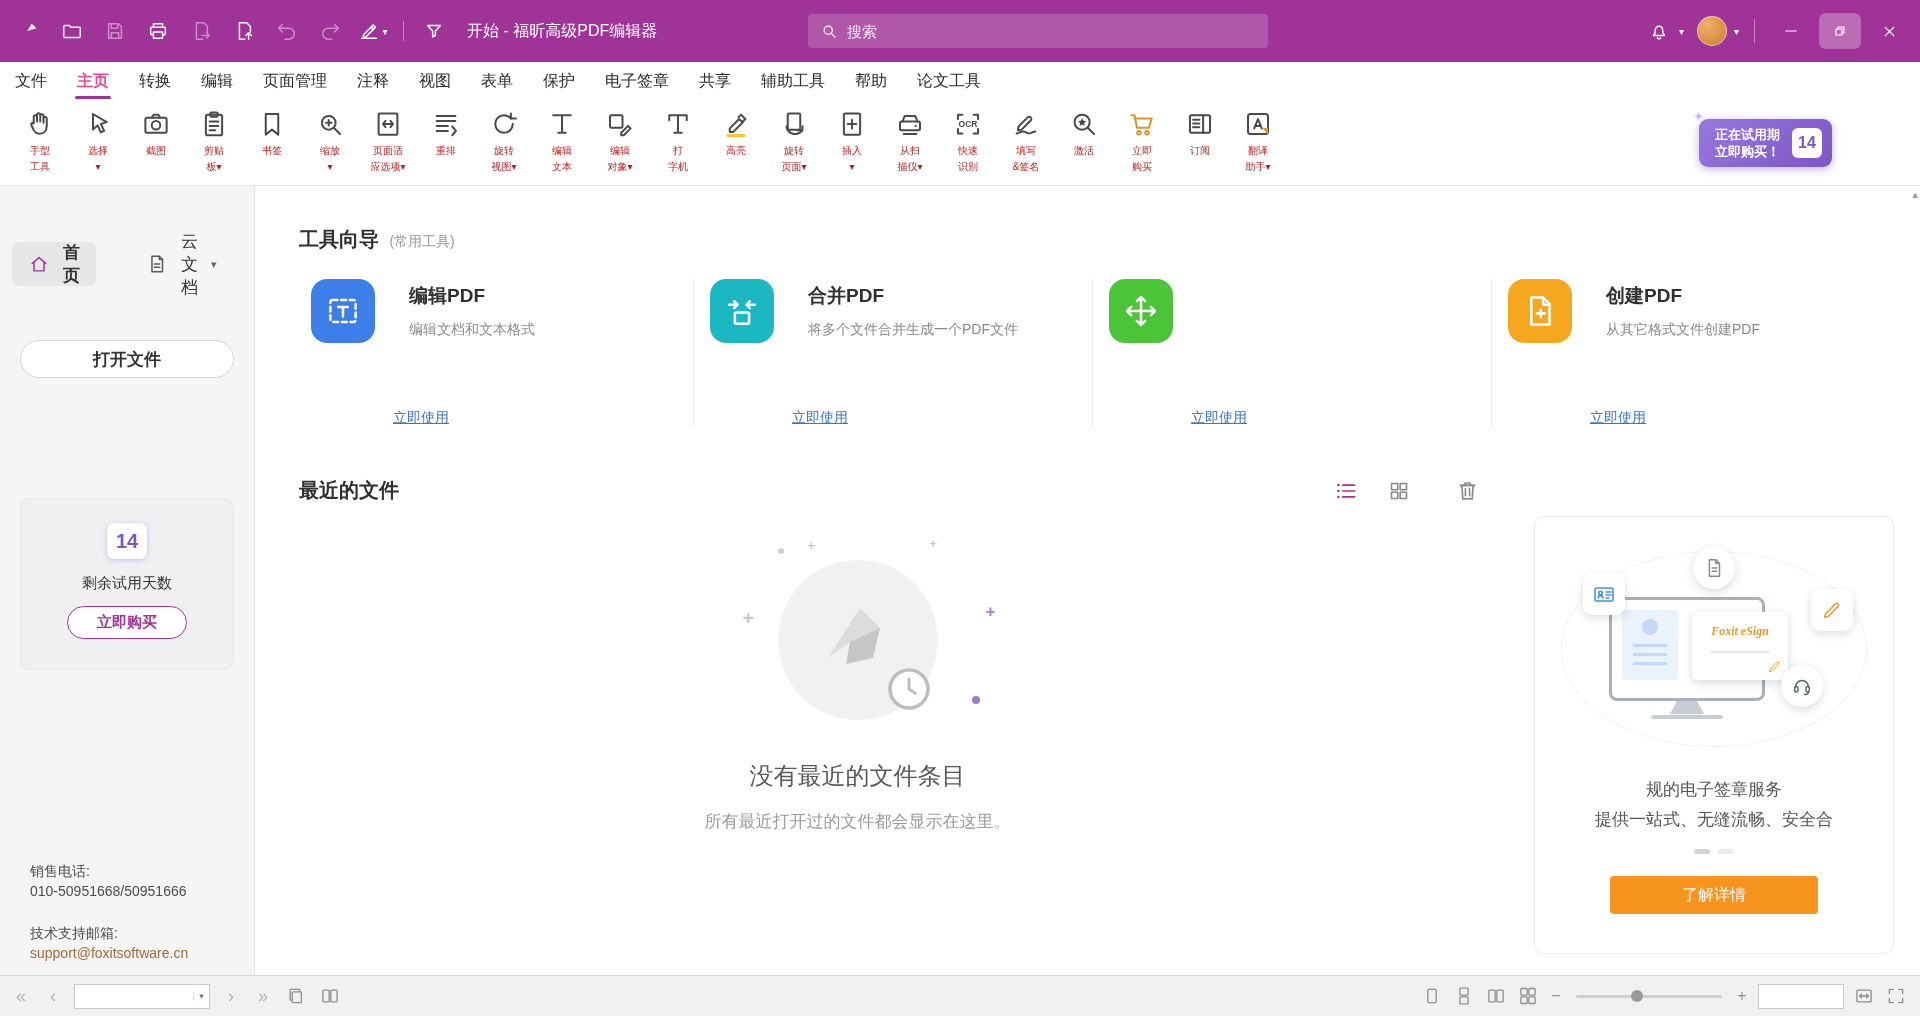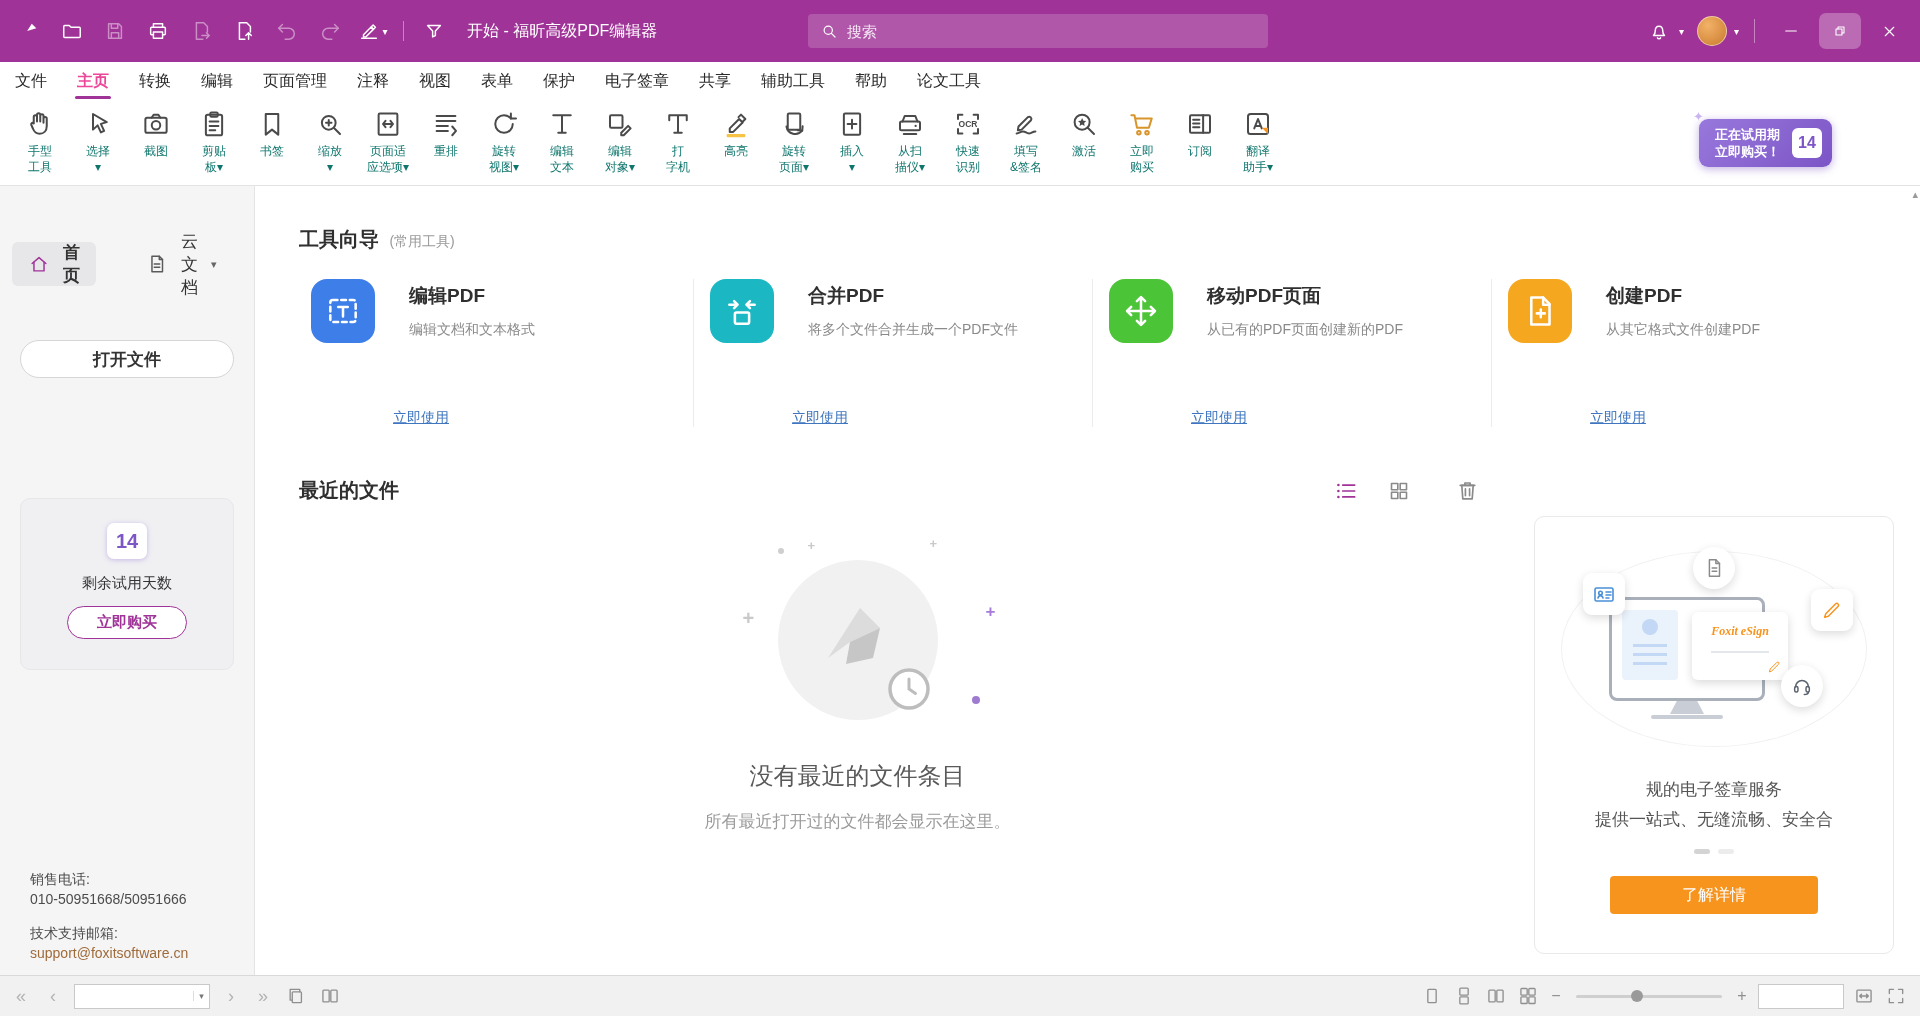--- a/index.html
+++ b/index.html
@@ -31,21 +31,21 @@
   .menubar { height:38px; background:#fff; display:flex; align-items:stretch; flex-shrink:0; }
   .menu-item { padding:0 15px; font-size:16px; color:#2b2b2b; display:flex; align-items:center; position:relative; cursor:pointer; white-space:nowrap; }
   .menu-item.active { color:#ec4899; font-weight:bold; }
   .menu-item.active::after { content:""; position:absolute; left:13px; right:13px; bottom:1px; height:3px; background:#A03398; border-radius:2px; }
 
   
   .ribbon { height:86px; background:#fff; border-bottom:1px solid #e3e3e3; position:relative; flex-shrink:0; }
   .ribbon-buttons { display:flex; align-items:flex-start; gap:10px; padding:8px 0 0 16px; overflow:hidden; }
   .rb { display:flex; flex-direction:column; align-items:center; min-width:48px; cursor:pointer; }
   .rb-icon { height:32px; display:flex; align-items:center; color:#4a4a4a; }
-  .rb-lbl { font-size:12px; line-height:16px; text-align:center; margin-top:3px; white-space:nowrap; color:#0f766e; }
+  .rb-lbl { font-size:10px; line-height:16px; text-align:center; margin-top:3px; white-space:nowrap; color:#b91c1c; }
   .trial-badge { position:absolute; right:88px; top:50%; transform:translateY(-50%); background:linear-gradient(135deg,#9878DC,#7C55C6); border-radius:9px; padding:7px 10px 7px 16px; display:flex; align-items:center; gap:12px; color:#fff; box-shadow:0 2px 8px rgba(124,85,198,.45); cursor:pointer; }
   .badge-spark { position:absolute; left:-6px; top:-10px; font-size:13px; color:#CBB4F2; }
   .trial-badge .txt { font-size:13px; font-weight:bold; line-height:17px; }
   .trial-badge .days { width:30px; height:30px; background:#fff; color:#7C55C6; border-radius:6px; display:flex; align-items:center; justify-content:center; font-weight:bold; font-size:16px; }
 
   
   .body { display:flex; height:789px; flex-shrink:0; }
 
   
   .sidebar { width:255px; background:#F5F5F6; border-right:1px solid #e4e4e4; position:relative; flex-shrink:0; }
@@ -56,21 +56,21 @@
   .side-icon { display:flex; color:#5a5a5a; }
   .side-icon.brand { color:#A03398; }
   .side-caret { margin-left:auto; color:#666; font-size:11px; }
   .open-file-btn { display:block; margin:54px auto 0; width:214px; height:38px; background:#fff; border:1px solid #d6d6d6; border-radius:19px; font-size:17px; font-weight:bold; color:#333; cursor:pointer; font-family:inherit; }
   .trial-card { margin:120px auto 0; width:214px; height:172px; background:#F0F0F3; border:1px solid #e7e7ea; border-radius:10px; text-align:center; }
   .trial-days-box { width:40px; height:36px; margin:24px auto 0; background:#fff; border-radius:7px; color:#7C55C6; font-size:20px; font-weight:bold; display:flex; align-items:center; justify-content:center; box-shadow:0 1px 5px rgba(120,80,200,.35); }
   .trial-label { margin-top:15px; font-size:15px; color:#333; }
   .trial-buy { margin-top:13px; width:120px; height:33px; border:1px solid #A03398; color:#A03398; background:#fff; border-radius:17px; font-size:15px; font-weight:bold; cursor:pointer; font-family:inherit; }
   .contact { position:absolute; left:30px; bottom:12px; font-size:14px; color:#4c4c4c; }
   .contact p { line-height:20px; }
-  .contact .c-gap { margin-top:14px; }
+  .contact .c-gap { margin-top:22px; }
   .contact .email { color:#A06B3A; cursor:pointer; }
 
   
   .content { flex:1; position:relative; background:#fff; overflow:hidden; }
   .tools-section { padding:40px 0 0 44px; }
   .sec-head h2 { display:inline; font-size:20px; color:#2f2f2f; }
   .sec-sub { font-size:14px; color:#999; margin-left:6px; }
   .cards-row { display:flex; margin-top:26px; padding-right:30px; }
   .tool-card { flex:1; padding:0 24px 0 16px; cursor:pointer; }
   .tool-card:first-child { padding-left:12px; }
@@ -655,24 +655,20 @@
               </div><a class="card-link">立即使用</a></article>
             <article class="tool-card"><div class="card-top">
                 <div class="card-icon" style="background: rgb(76, 196, 55);">
                   <svg viewBox="0 0 24 24" width="38" height="38" fill="none" stroke="currentColor" stroke-width="1.6" stroke-linecap="round" stroke-linejoin="round">
                     <path d="M12 3.5v17M3.5 12h17"></path>
                     <polyline points="9.4,5.8 12,3.2 14.6,5.8"></polyline>
                     <polyline points="9.4,18.2 12,20.8 14.6,18.2"></polyline>
                     <polyline points="5.8,9.4 3.2,12 5.8,14.6"></polyline>
                     <polyline points="18.2,9.4 20.8,12 18.2,14.6"></polyline>
                   </svg>
-                </div>
-                <div class="card-text">
-                  <h3 class="card-title">移动PDF页面</h3>
-                  <p class="card-desc">从已有的PDF页面创建新的PDF</p>
                 </div>
               </div><a class="card-link">立即使用</a></article>
             <article class="tool-card"><div class="card-top">
                 <div class="card-icon" style="background: rgb(245, 167, 31);">
                   <svg viewBox="0 0 24 24" width="38" height="38" fill="none" stroke="currentColor" stroke-width="1.6" stroke-linecap="round" stroke-linejoin="round">
                     <path d="M6.5 3.5h7.5l4 4v13H6.5z"></path>
                     <path d="M14 3.5V8h4"></path>
                     <path d="M10 13.5h5M12.5 11v5"></path>
                   </svg>
                 </div>

